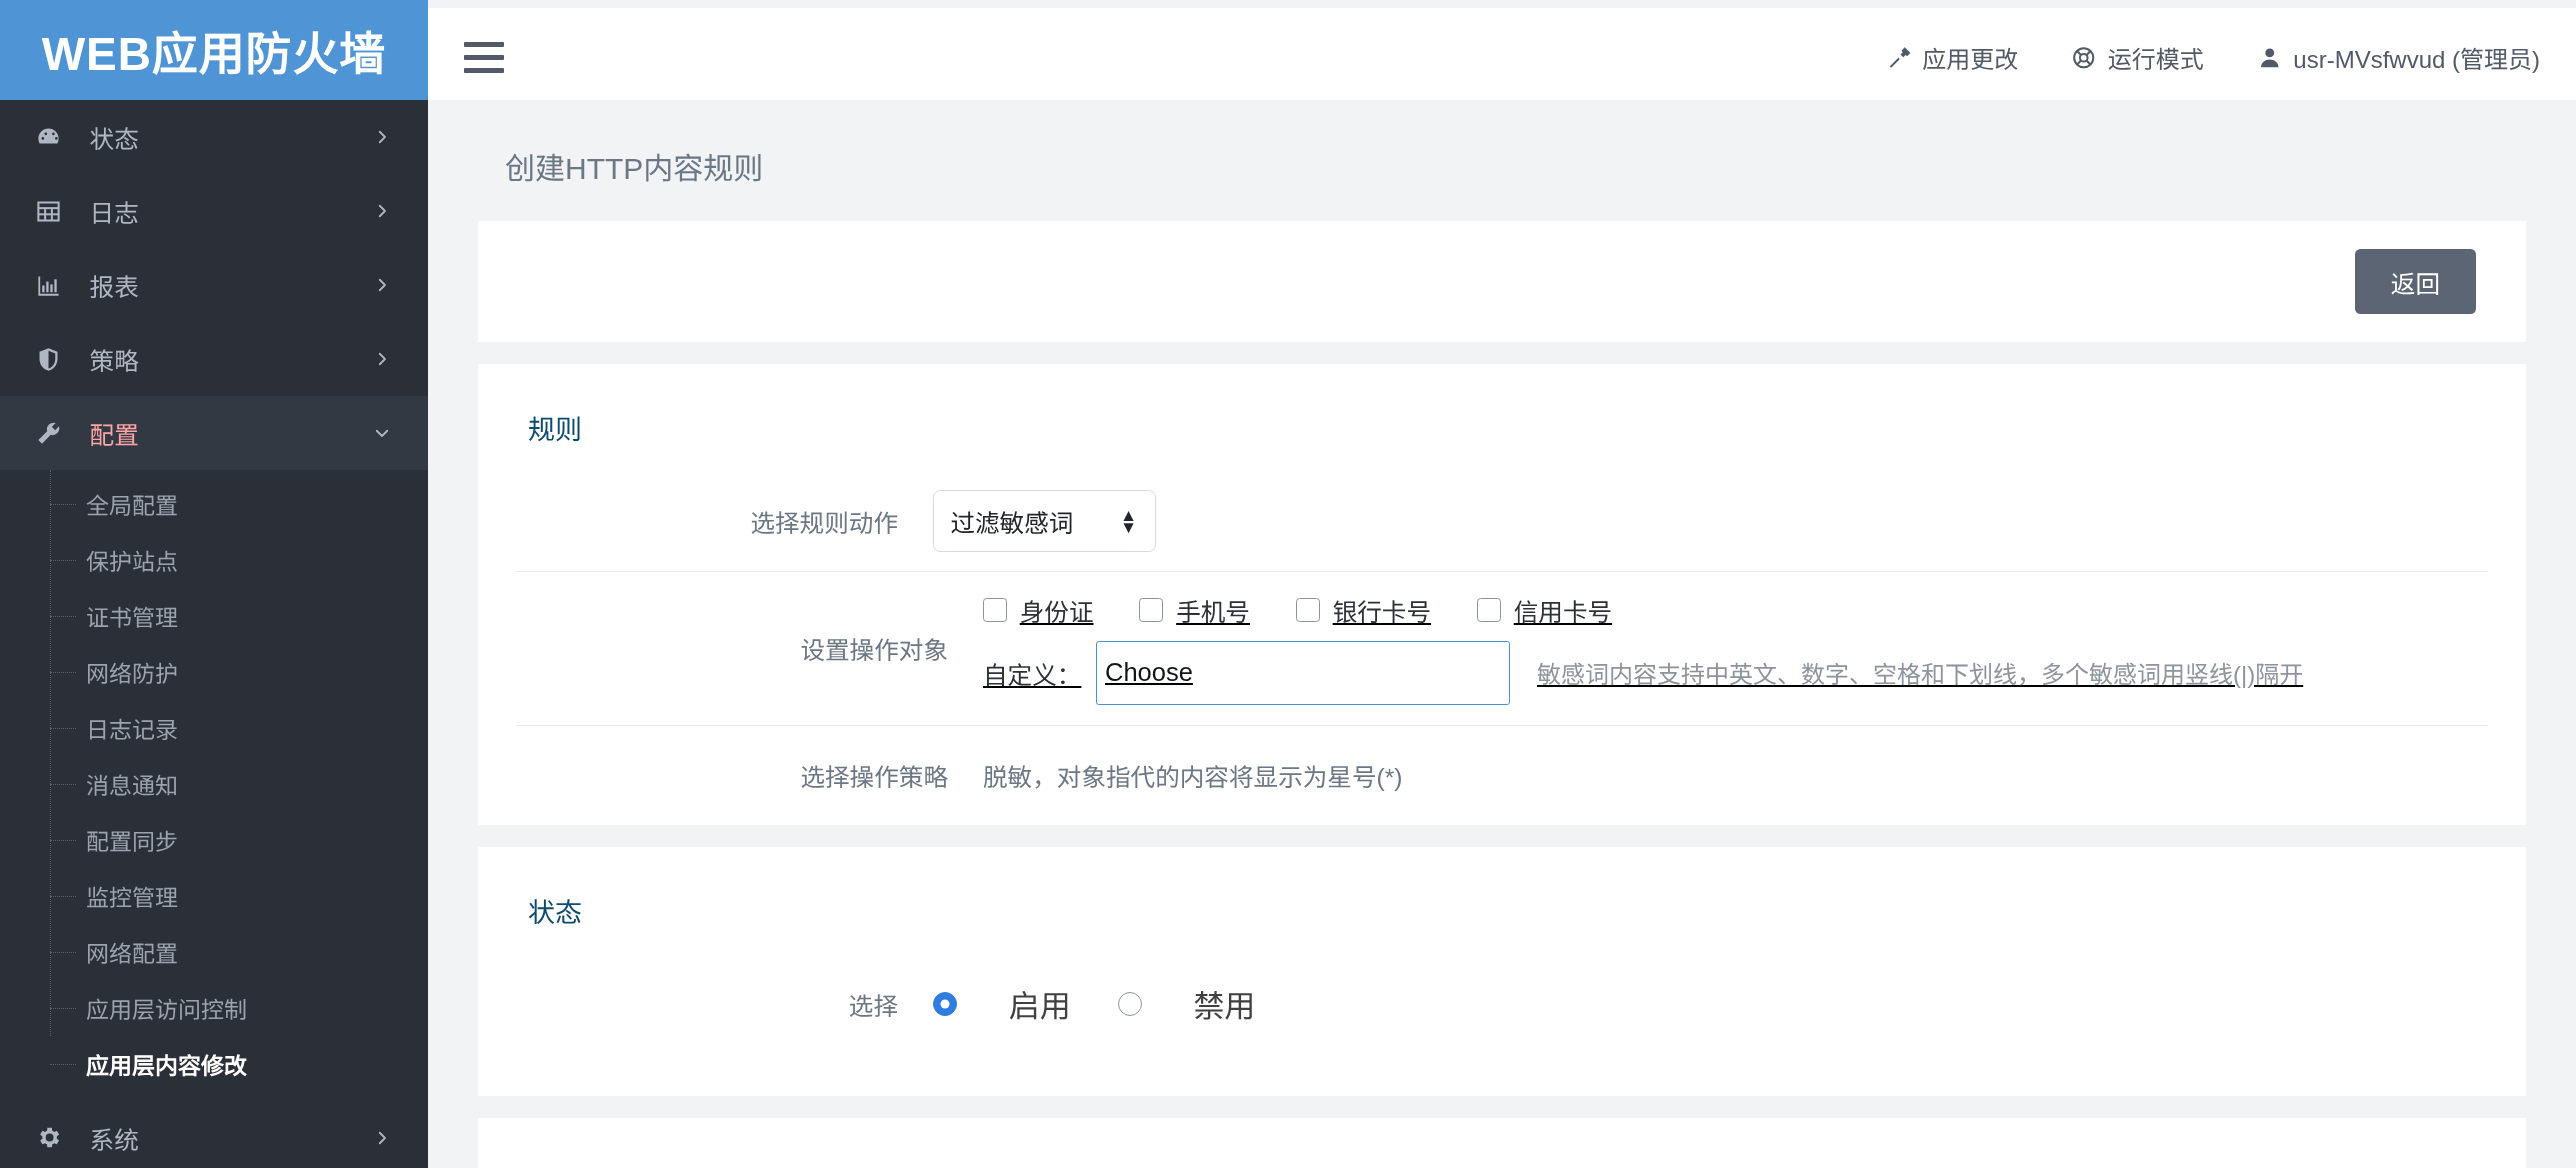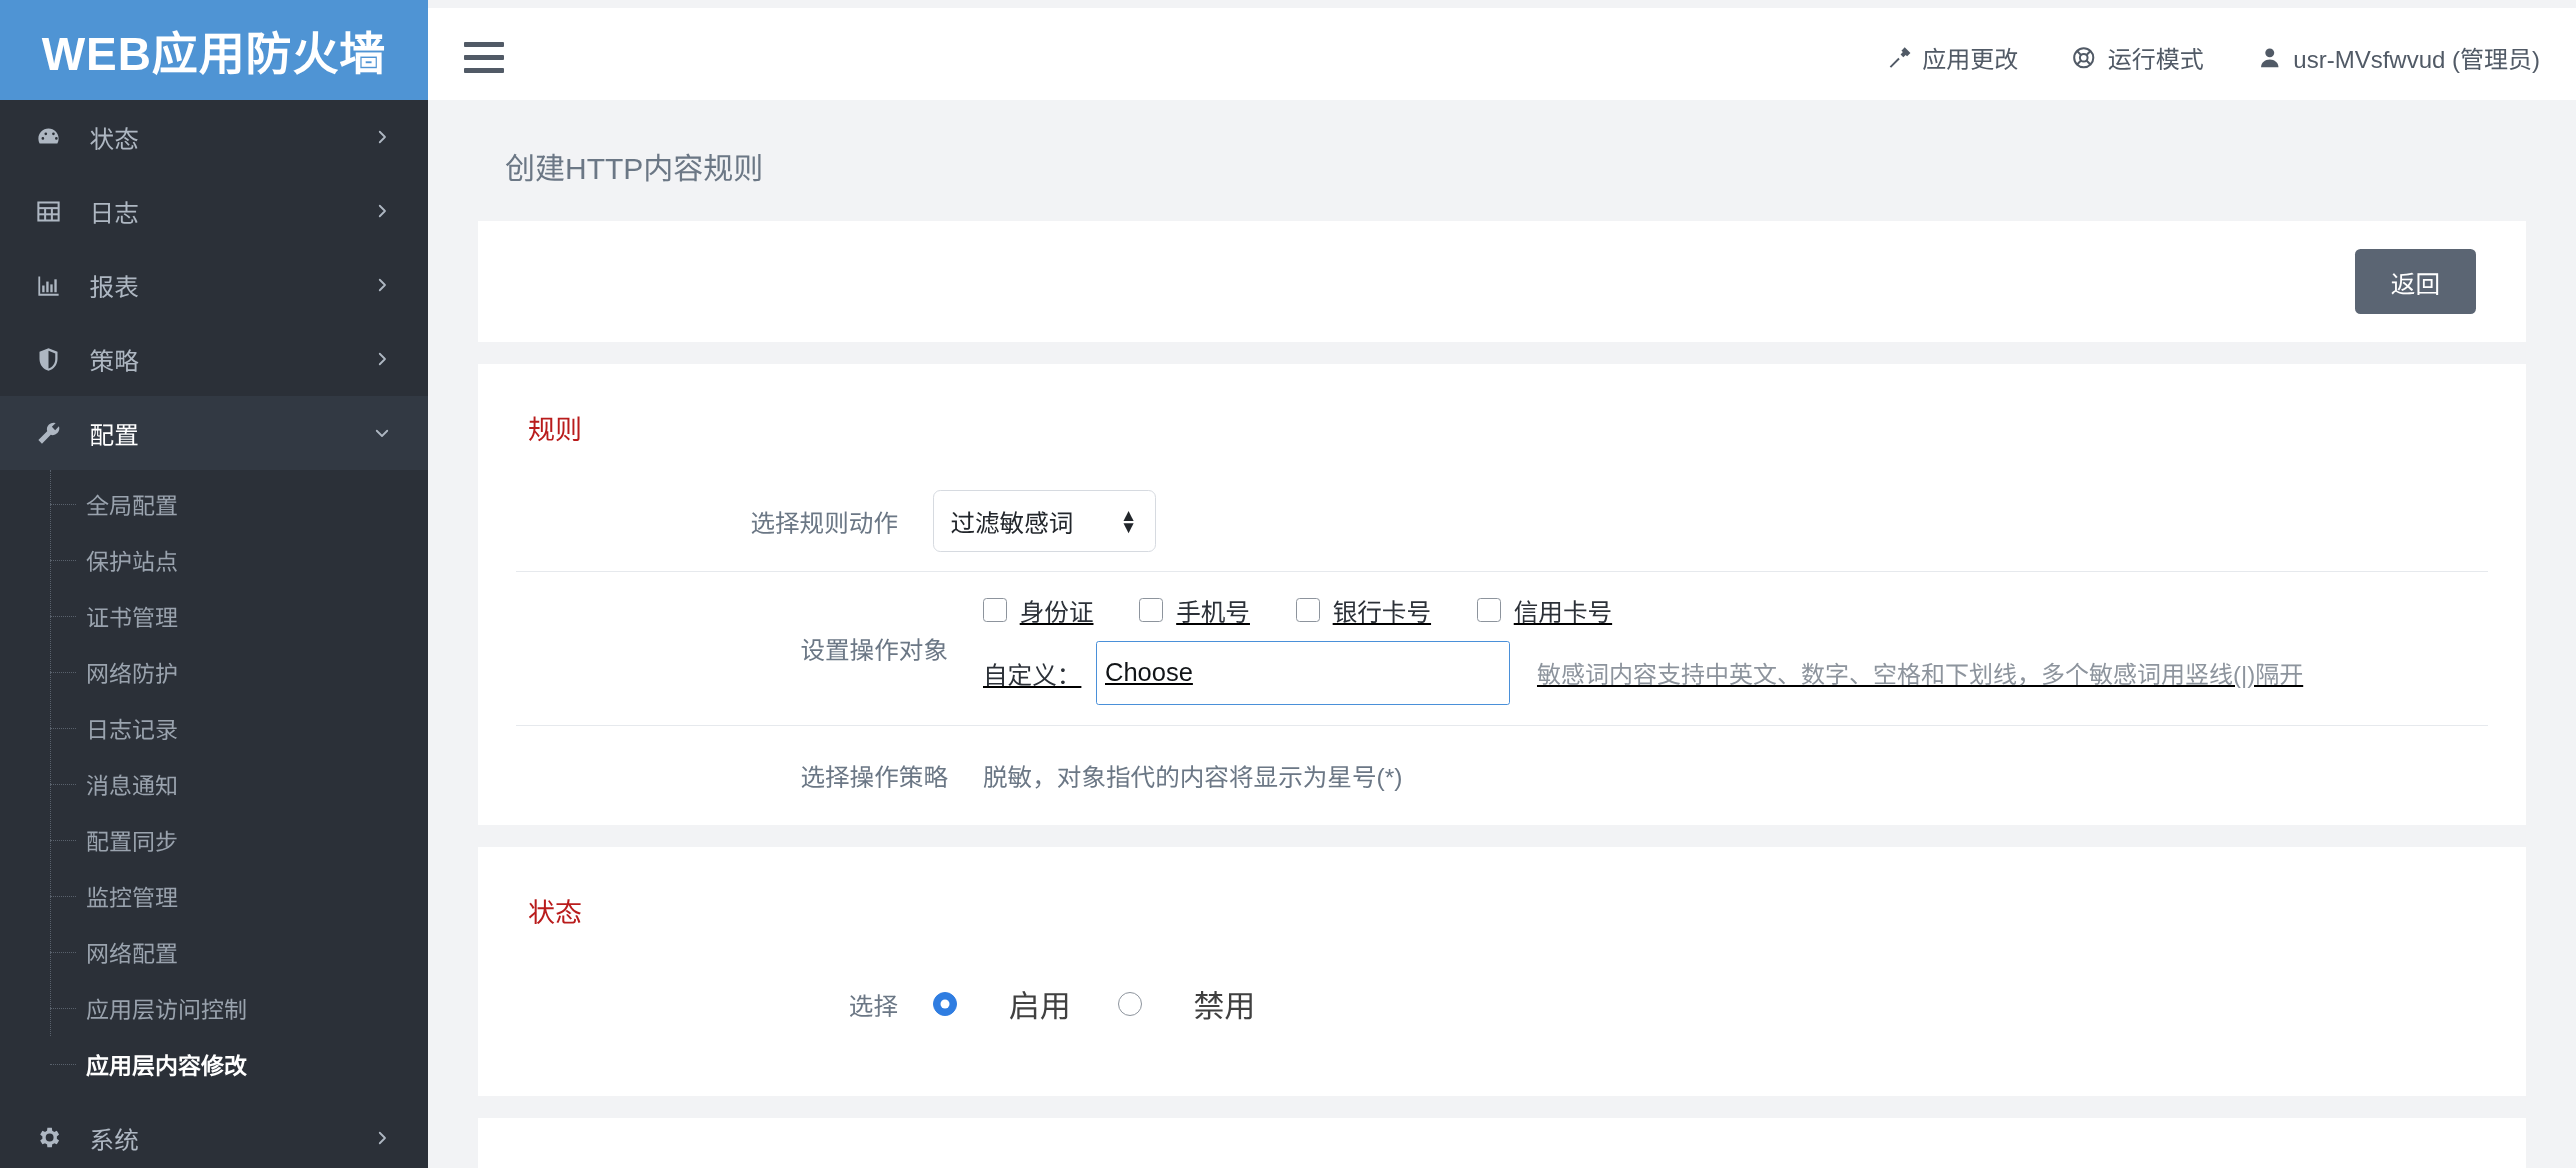--- a/index.html
+++ b/index.html
@@ -45,21 +45,21 @@
     flex: 0 0 auto;
   }
   .nav-icon svg { display:block; }
   .nav-label {
     color: #aeb7c2;
     font-size: 24.6px;
     margin-left: 14.6px;
     flex: 1 1 auto;
     white-space: nowrap;
   }
-  .nav-item.expanded .nav-label { color: #ffffff; }
+  .nav-item.expanded .nav-label { color: #fca5a5; }
   .nav-chevron {
     color: #aeb7c2;
     width: 20px; height: 20px;
     display: flex; align-items: center; justify-content: center;
     flex: 0 0 auto;
   }
   .nav-chevron svg { display:block; }
 
   
   .submenu {
@@ -159,21 +159,21 @@
     background: #5b6573;
     color: #ffffff;
     border: none;
     border-radius: 5.5px;
     font-size: 24.6px;
     padding: 14.6px 36px;
     cursor: pointer;
     font-family: inherit;
   }
   .card-section-title {
-    color: #b91c1c;
+    color: #0c4a6e;
     font-size: 27px;
     padding: 44px 0 24px 50px;
     font-weight: normal;
   }
   .form-row {
     display: flex;
     align-items: center;
     padding: 0 0 0 0;
     min-height: 100px;
   }

